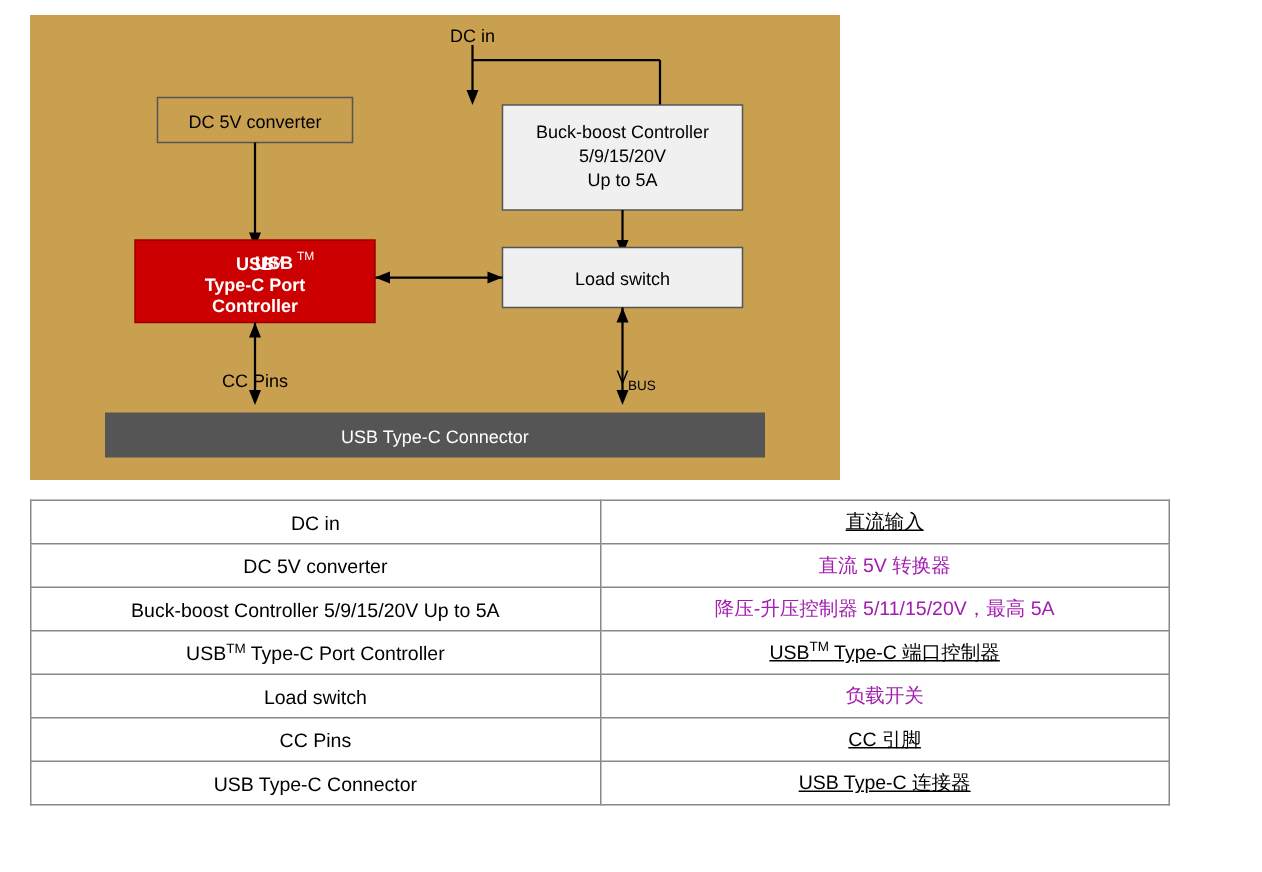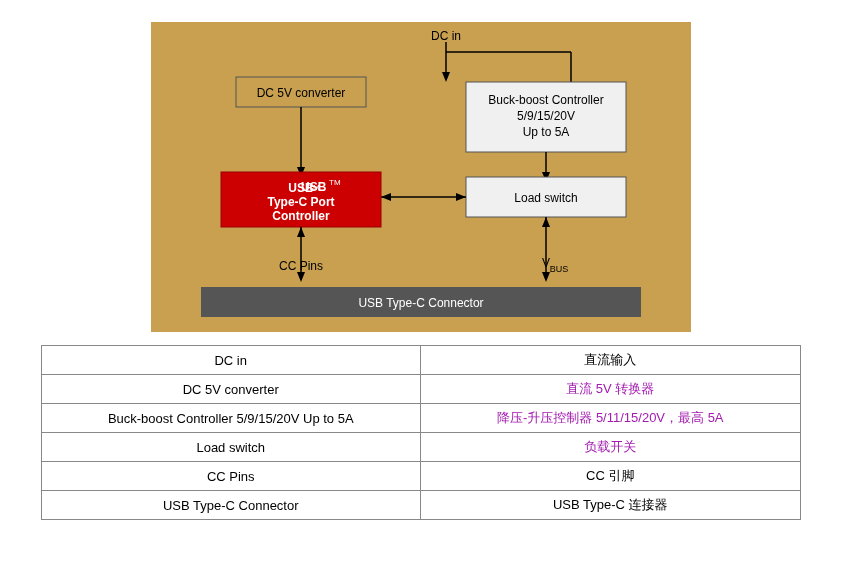--- a/index.html
+++ b/index.html
@@ -8,22 +8,21 @@
       font-family: Arial, sans-serif;
       font-size: 13px;
       width: 841px;
       min-height: 581px;
       overflow: hidden;
     }
 
     .page-container {
       display: flex;
       flex-direction: column;
-      align-items: center;
-      padding: 22px 20px;
+      padding: 10px 20px;
       background: #fff;
     }
 
     
     .diagram-svg-container {
       width: 540px;
       margin-bottom: 10px;
     }
 
     
@@ -47,20 +46,21 @@
     .translation-table .col-right {
       width: 50%;
       text-align: center;
       color: #a21caf;
     }
 
     .translation-table .col-right-black {
       width: 50%;
       text-align: center;
       color: #000;
+      text-decoration: underline;
     }
 
     sup { font-size: 9px; }
     sub { font-size: 9px; }
   </style>
 </head>
 <body>
 
 <div class="page-container">
 
@@ -138,20 +138,24 @@
       </tr>
       <tr>
         <td class="col-left">DC 5V converter</td>
         <td class="col-right">直流 5V 转换器</td>
       </tr>
       <tr>
         <td class="col-left">Buck-boost Controller 5/9/15/20V Up to 5A</td>
         <td class="col-right">降压-升压控制器 5/11/15/20V，最高 5A</td>
       </tr>
       <tr>
+        <td class="col-left">USB<sup>TM</sup> Type-C Port Controller</td>
+        <td class="col-right-black">USB<sup>TM</sup> Type-C 端口控制器</td>
+      </tr>
+      <tr>
         <td class="col-left">Load switch</td>
         <td class="col-right">负载开关</td>
       </tr>
       <tr>
         <td class="col-left">CC Pins</td>
         <td class="col-right-black">CC 引脚</td>
       </tr>
       <tr>
         <td class="col-left">USB Type-C Connector</td>
         <td class="col-right-black">USB Type-C 连接器</td>

